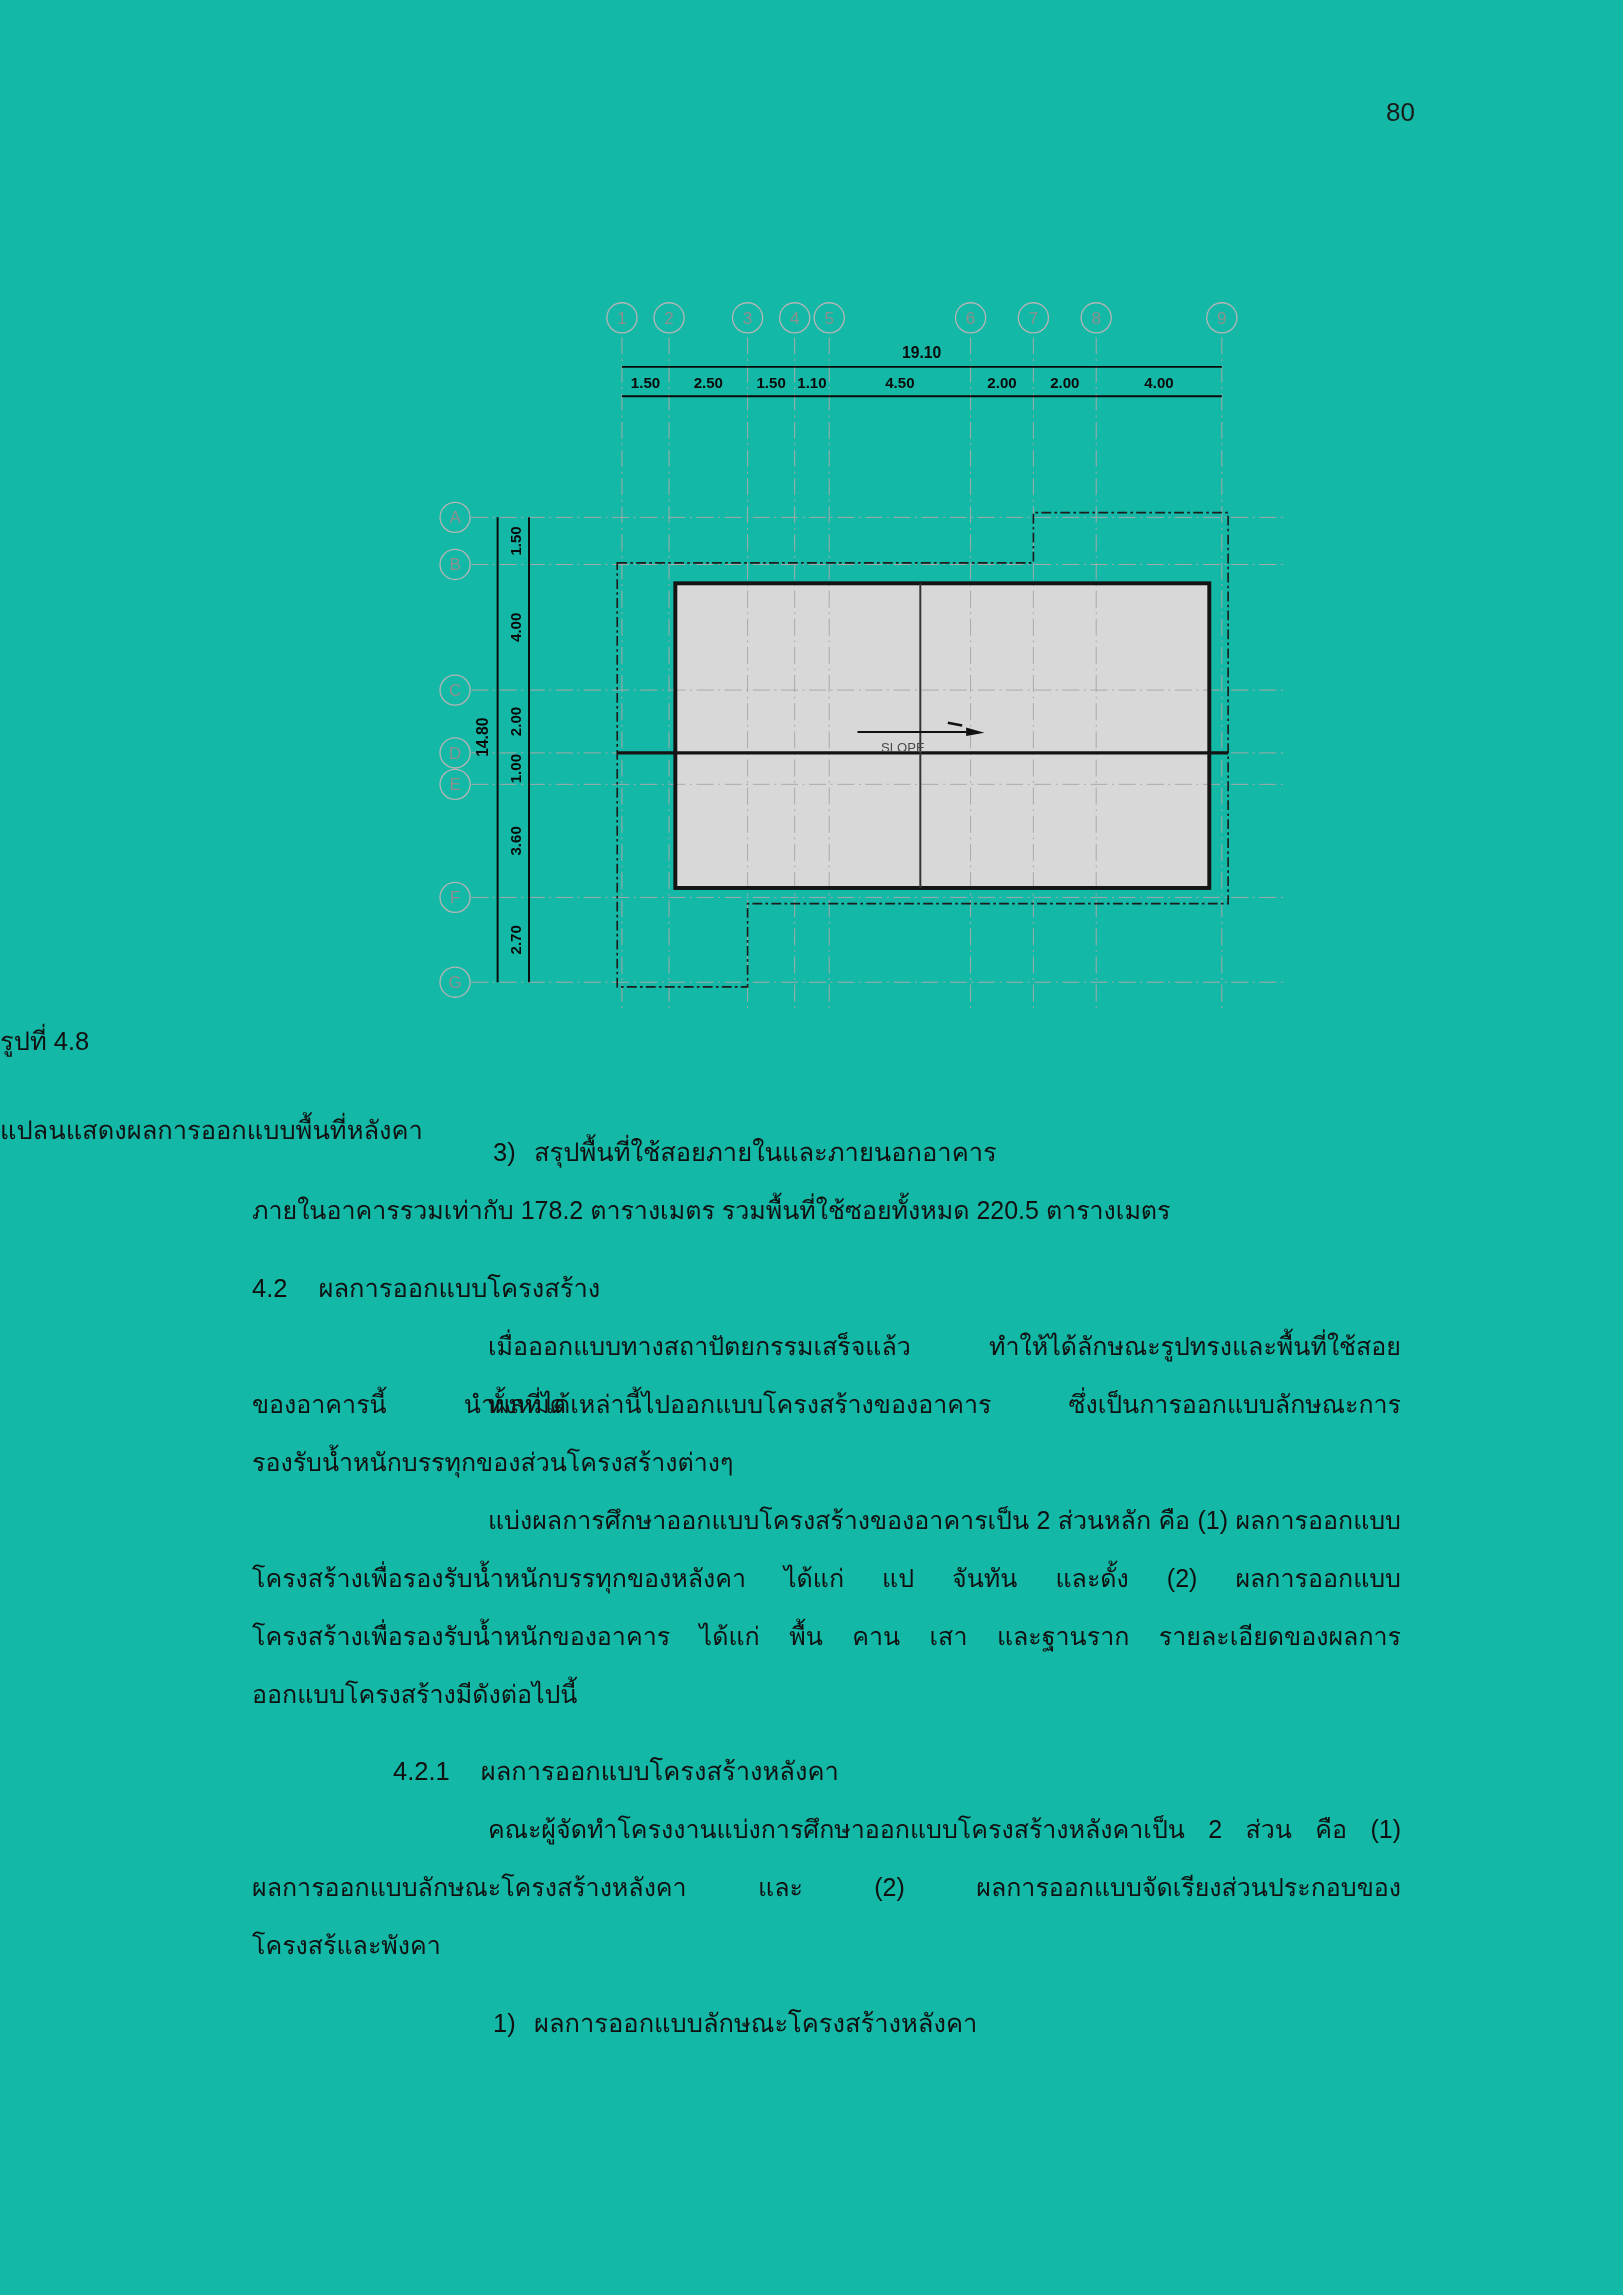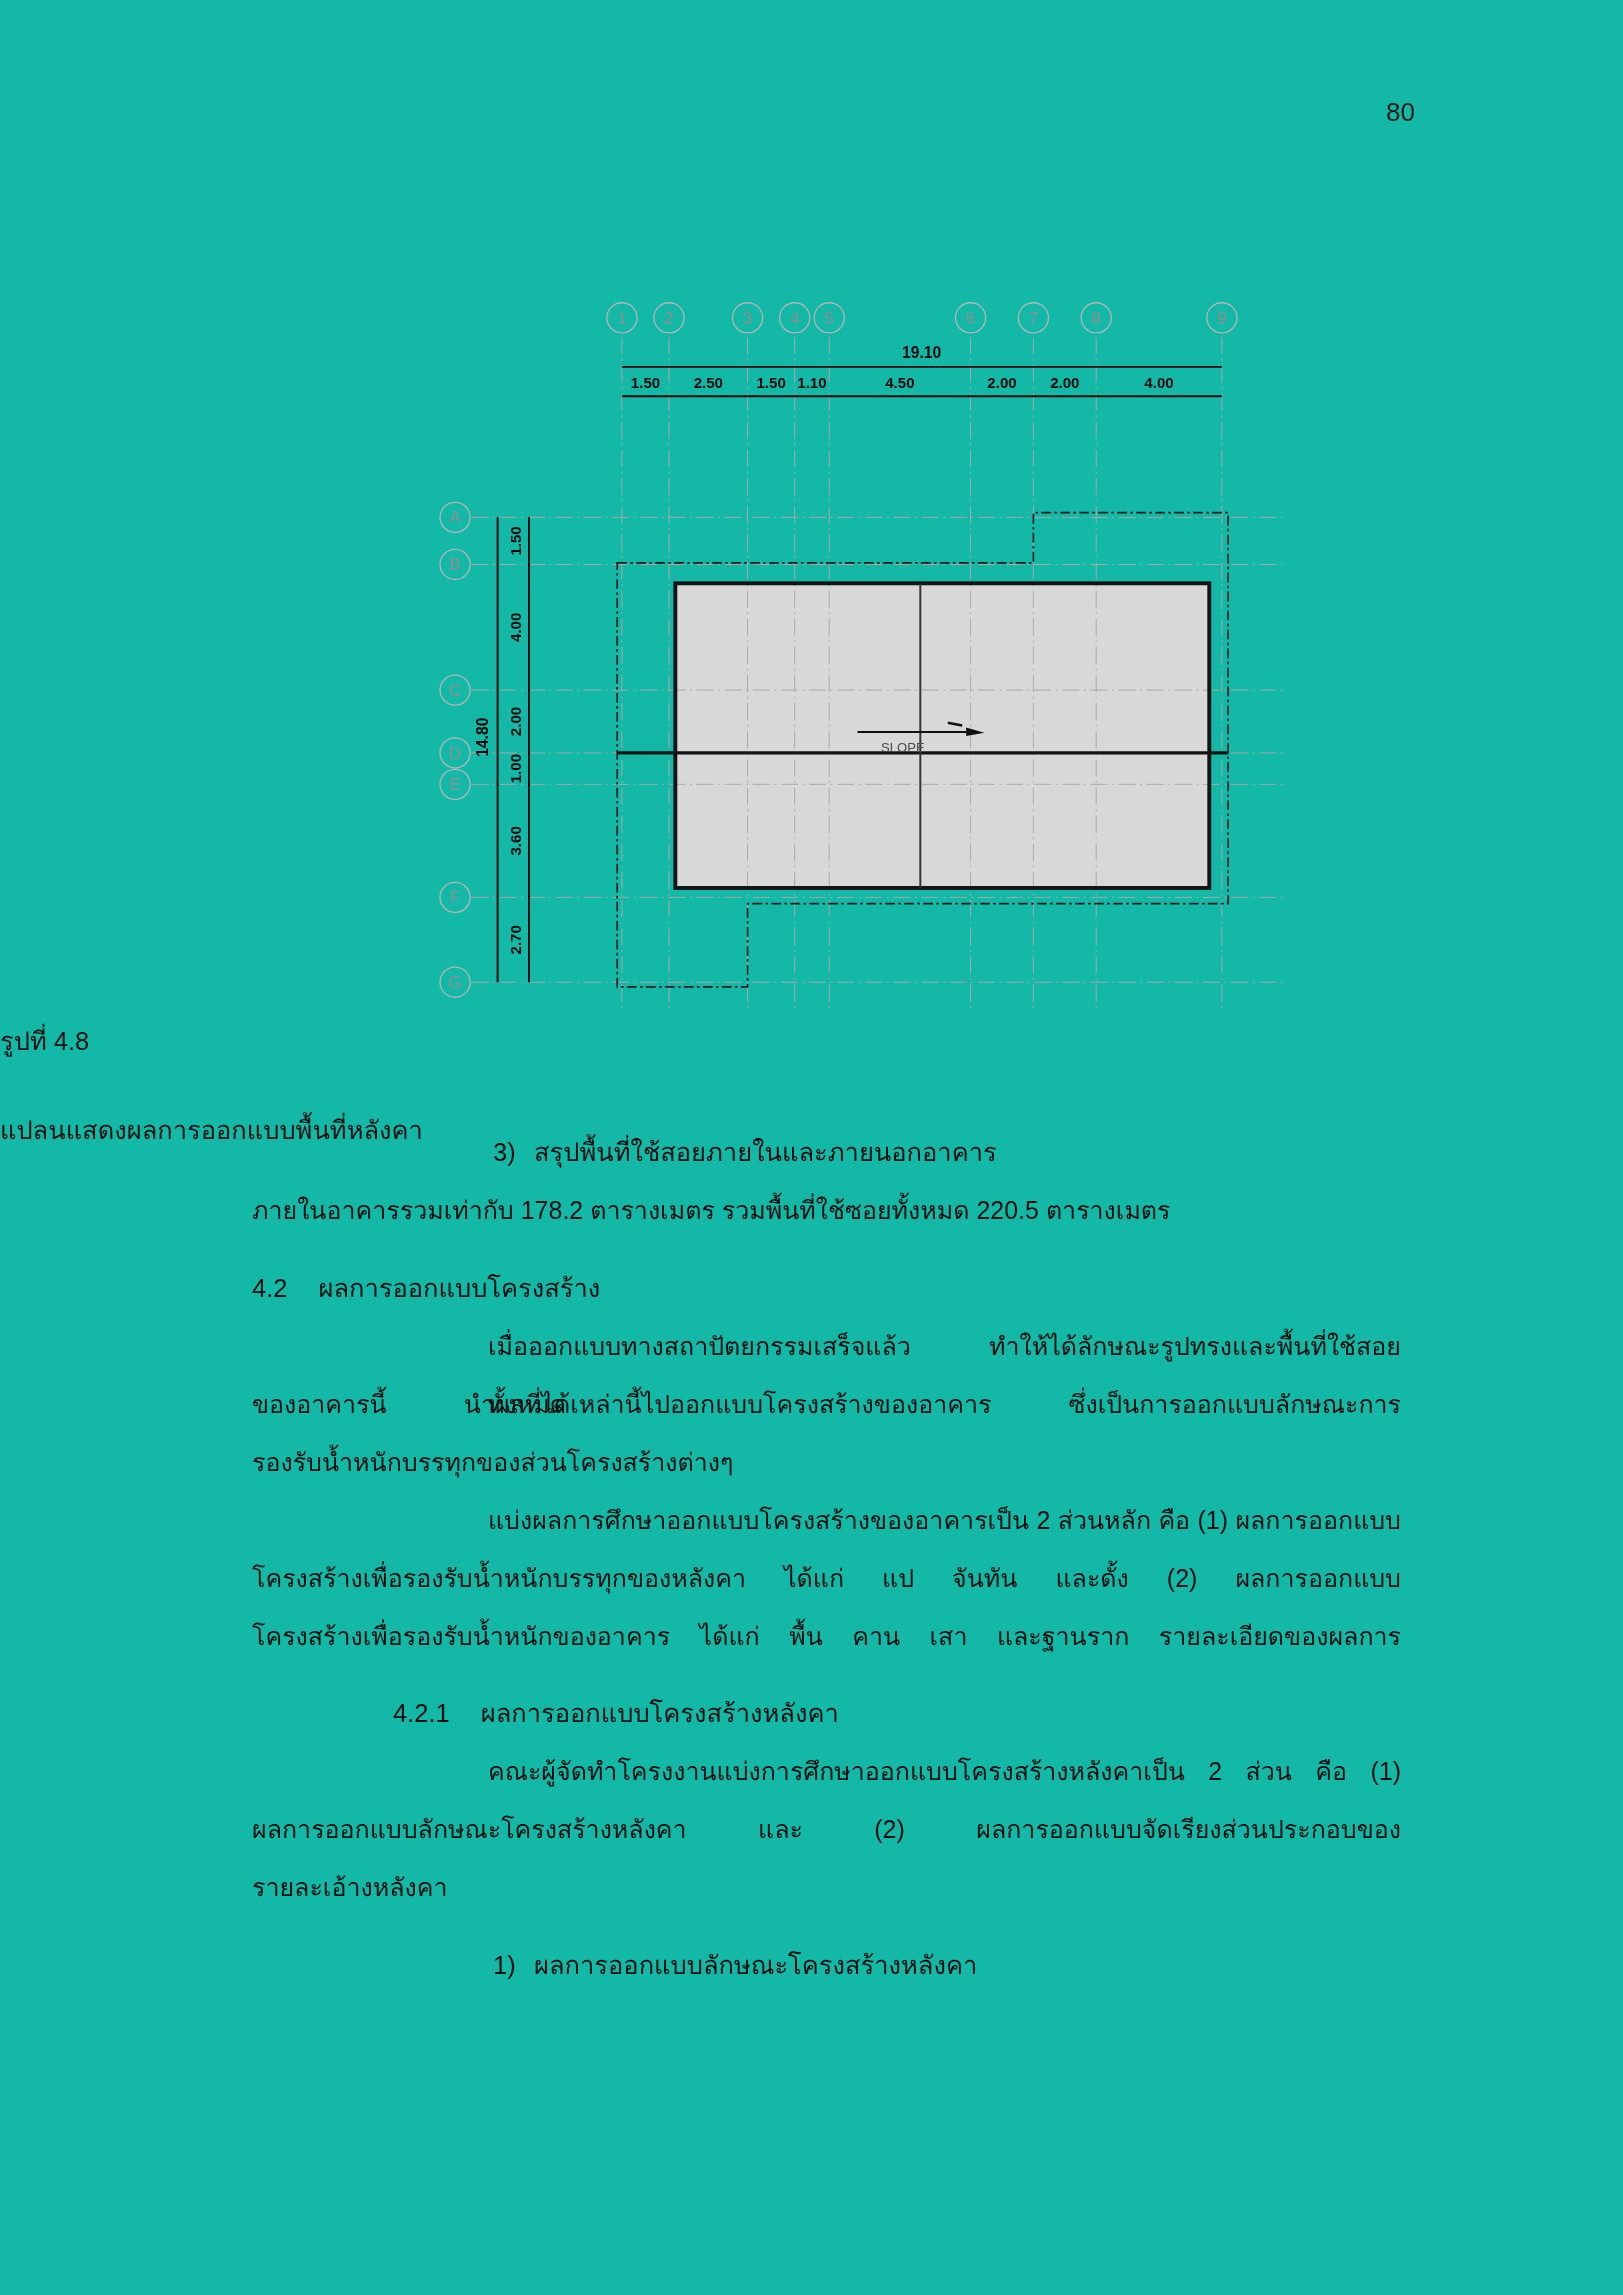--- a/index.html
+++ b/index.html
@@ -177,28 +177,29 @@
       <span class="num gap-45">4.2</span><span>ผลการออกแบบโครงสร้าง</span>
     </div>
 
     <div class="line jl ind-360">เมื่อออกแบบทางสถาปัตยกรรมเสร็จแล้ว ทำให้ได้ลักษณะรูปทรงและพื้นที่ใช้สอยทั้งหมด</div>
     <div class="line jl">ของอาคารนี้ นำผลที่ได้เหล่านี้ไปออกแบบโครงสร้างของอาคาร ซึ่งเป็นการออกแบบลักษณะการ</div>
     <div class="line">รองรับน้ำหนักบรรทุกของส่วนโครงสร้างต่างๆ</div>
 
     <div class="line jl ind-360">แบ่งผลการศึกษาออกแบบโครงสร้างของอาคารเป็น 2 ส่วนหลัก คือ (1) ผลการออกแบบ</div>
     <div class="line jl">โครงสร้างเพื่อรองรับน้ำหนักบรรทุกของหลังคา ได้แก่ แป จันทัน และดั้ง (2) ผลการออกแบบ</div>
     <div class="line jl">โครงสร้างเพื่อรองรับน้ำหนักของอาคาร ได้แก่ พื้น คาน เสา และฐานราก รายละเอียดของผลการ</div>
+    <div class="line">ออกแบบโครงสร้างมีดังต่อไปนี้</div>
 
     <div class="line heading mt ind-216">
       <span class="num gap-45">4.2.1</span><span>ผลการออกแบบโครงสร้างหลังคา</span>
     </div>
 
     <div class="line jl ind-360">คณะผู้จัดทำโครงงานแบ่งการศึกษาออกแบบโครงสร้างหลังคาเป็น 2 ส่วน คือ (1)</div>
     <div class="line jl">ผลการออกแบบลักษณะโครงสร้างหลังคา และ (2) ผลการออกแบบจัดเรียงส่วนประกอบของ</div>
-    <div class="line">รายละเอ้างหลังคา</div>
+    <div class="line">โครงสร้และพังคา</div>
 
     <div class="line heading mt ind-368">
       <span class="num gap-25">1)</span><span>ผลการออกแบบลักษณะโครงสร้างหลังคา</span>
     </div>
 
   </div>
 </div>
 
 
 </body></html>

